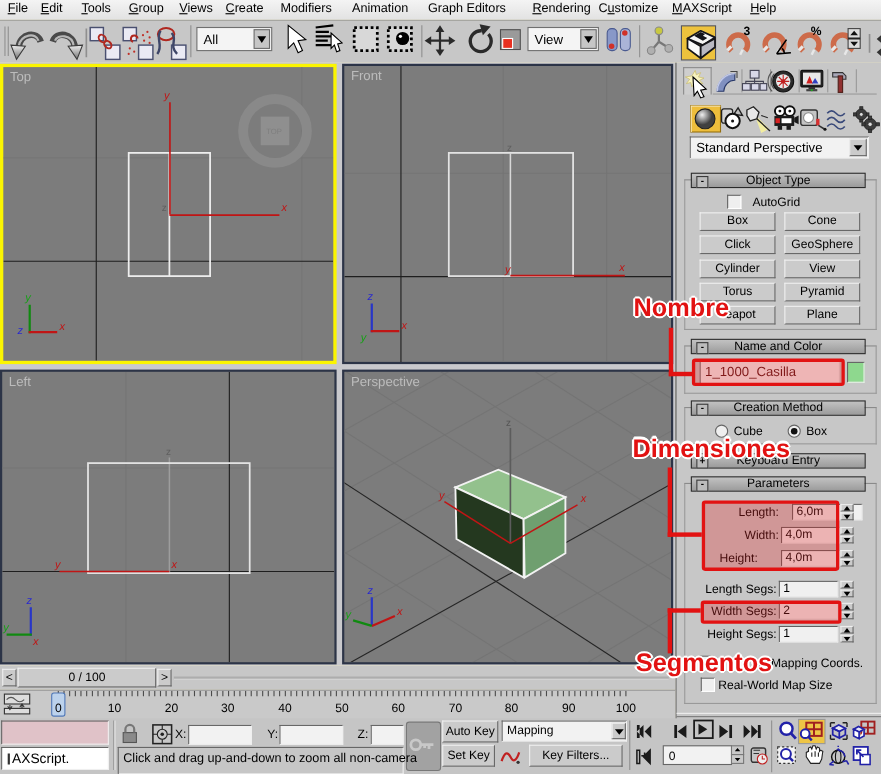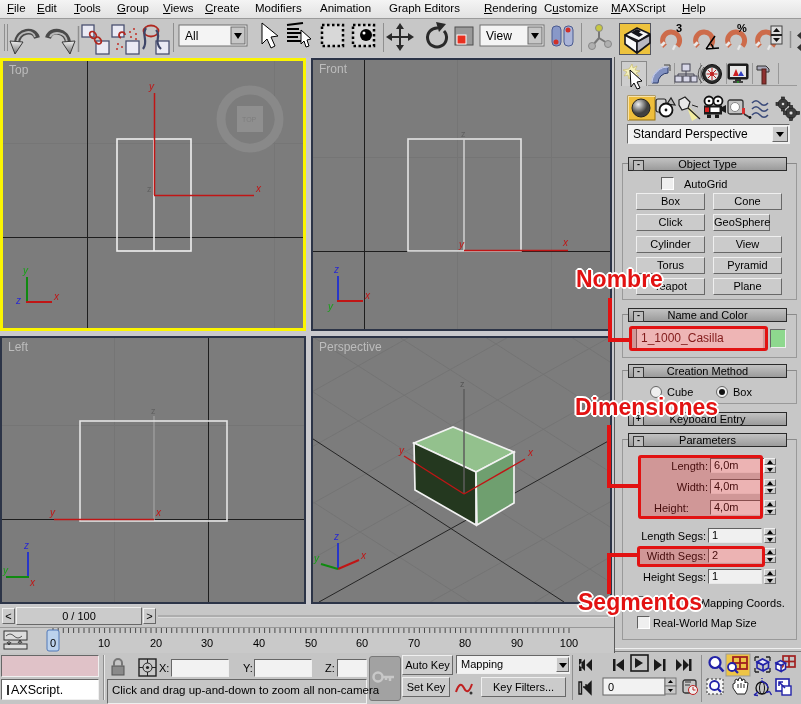--- a/index.html
+++ b/index.html
@@ -463,21 +463,21 @@
  <div class="ab b3" style="left:157px;top:69px;width:16px;height:16px"></div>
  <div class="ab" style="left:161px;top:75px;border-left:4px solid transparent;border-right:4px solid transparent;border-top:5px solid #000"></div>
 
  <div class="ab rframe" style="left:7px;top:106px;width:175px;height:137px"></div>
  <div class="ab roll" style="left:13px;top:100px;width:159px"><span class="rollm">-</span>Object Type</div>
  <div class="chk" style="left:46px;top:120px"></div>
  <div class="lbl" style="left:69px;top:121px">AutoGrid</div>
  <div class="ab b3" style="left:21px;top:136px;width:69px;height:17px;line-height:15px">Box</div>
  <div class="ab b3" style="left:98px;top:136px;width:69px;height:17px;line-height:15px">Cone</div>
  <div class="ab b3" style="left:21px;top:157px;width:69px;height:17px;line-height:15px">Click</div>
- <div class="ab b3" style="left:98px;top:157px;width:57px;height:17px;line-height:15px">GeoSphere</div>
+ <div class="ab b3" style="left:98px;top:157px;width:69px;height:17px;line-height:15px">GeoSphere</div>
  <div class="ab b3" style="left:21px;top:179px;width:69px;height:17px;line-height:15px">Cylinder</div>
  <div class="ab b3" style="left:98px;top:179px;width:69px;height:17px;line-height:15px">View</div>
  <div class="ab b3" style="left:21px;top:200px;width:69px;height:17px;line-height:15px">Torus</div>
  <div class="ab b3" style="left:98px;top:200px;width:69px;height:17px;line-height:15px">Pyramid</div>
  <div class="ab b3" style="left:21px;top:221px;width:69px;height:17px;line-height:15px">Teapot</div>
  <div class="ab b3" style="left:98px;top:221px;width:69px;height:17px;line-height:15px">Plane</div>
 
  <div class="ab rframe" style="left:7px;top:257px;width:175px;height:44px"></div>
  <div class="ab roll" style="left:13px;top:251px;width:159px"><span class="rollm">-</span>Name and Color</div>
  <div class="ab sunk" style="left:21px;top:270px;width:127px;height:22px"></div>
@@ -490,21 +490,21 @@
  <div class="lbl" style="left:52px;top:329px">Cube</div>
  <div class="ab" style="left:101px;top:329px;width:10px;height:10px;border-radius:50%;background:#efefef;border:1px solid #666"></div>
  <div class="ab" style="left:104px;top:332px;width:6px;height:6px;border-radius:50%;background:#111"></div>
  <div class="lbl" style="left:118px;top:329px">Box</div>
 
  <div class="ab roll" style="left:13px;top:355px;width:159px"><span class="rollm">+</span>Keyboard Entry</div>
 
  <div class="ab rframe" style="left:7px;top:382px;width:175px;height:201px"></div>
  <div class="ab roll" style="left:13px;top:376px;width:159px"><span class="rollm">-</span>Parameters</div>
  <div class="lbl" style="left:20px;top:403px;width:73px;text-align:right">Length:</div>
- <div class="fld" style="left:95px;top:401px;width:64px;height:15px">6,0m</div>
+ <div class="fld" style="left:105px;top:401px;width:64px;height:15px">6,0m</div>
  <div class="spn" style="left:149px;top:401px">
         <i class="up"></i>
         <i class="dn"></i>
       </div>
  <div class="lbl" style="left:20px;top:424px;width:73px;text-align:right">Width:</div>
  <div class="fld" style="left:95px;top:422px;width:53px;height:15px">4,0m</div>
  <div class="spn" style="left:149px;top:422px">
         <i class="up"></i>
         <i class="dn"></i>
       </div>

